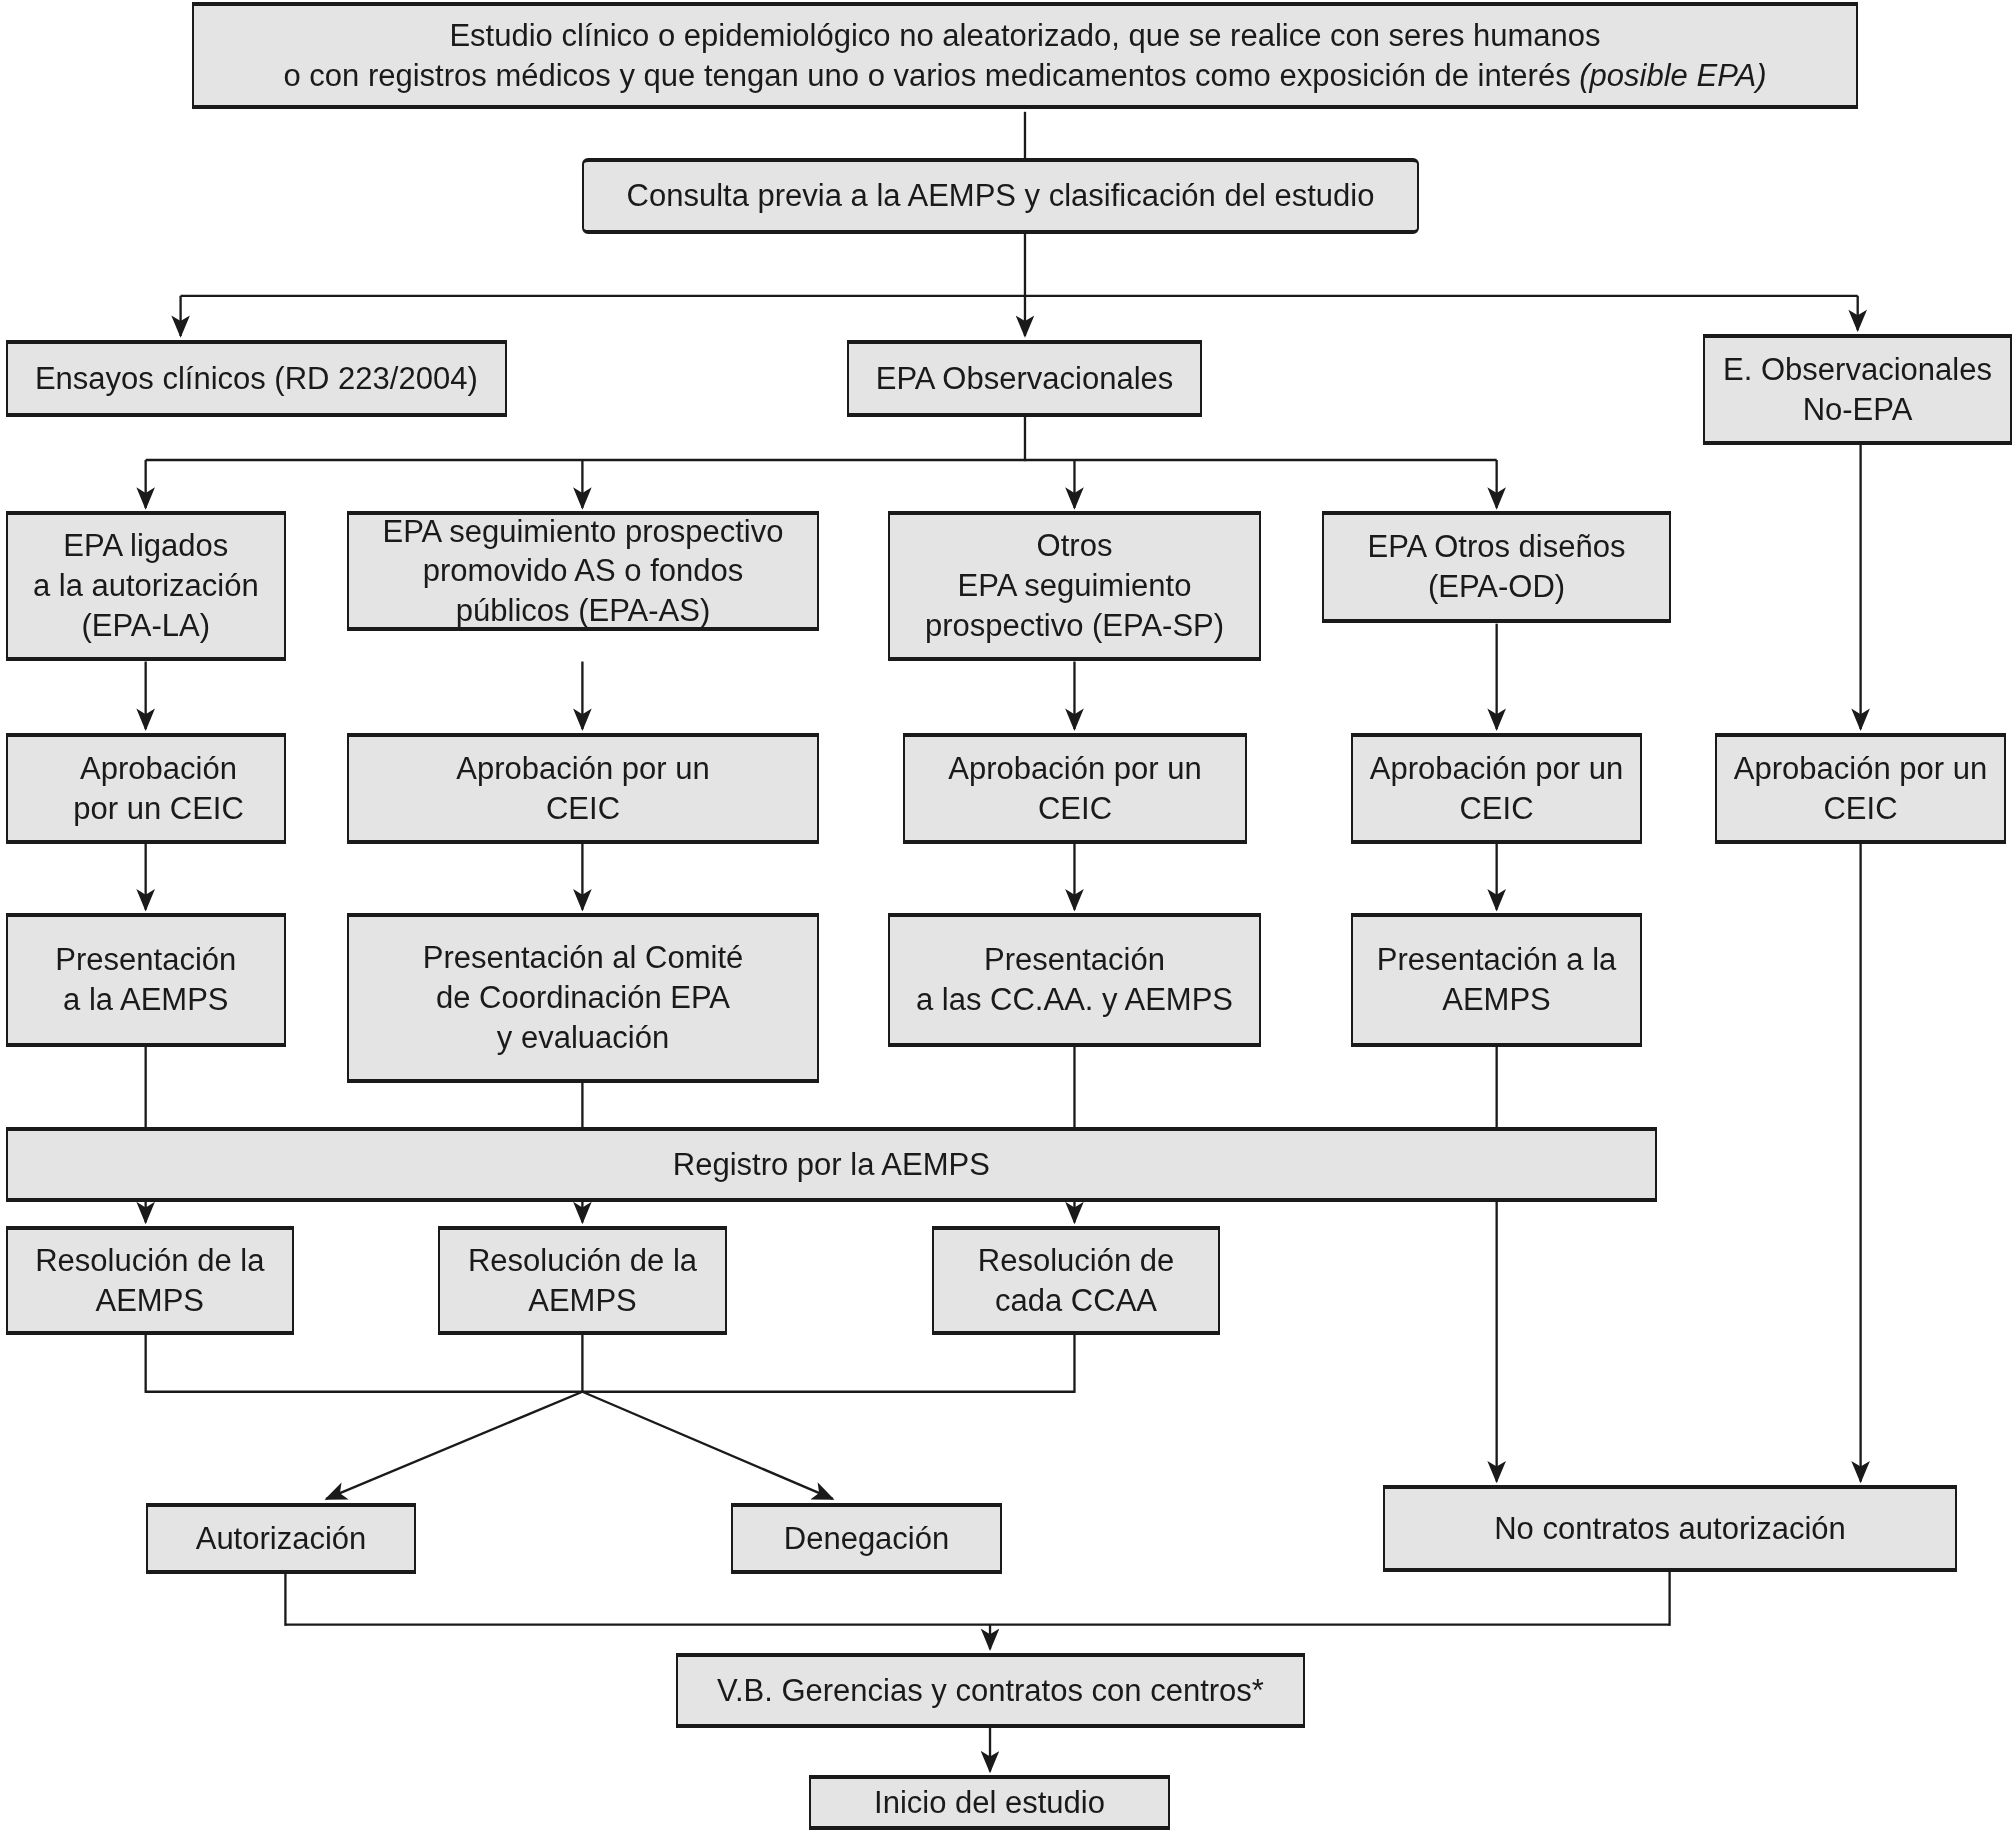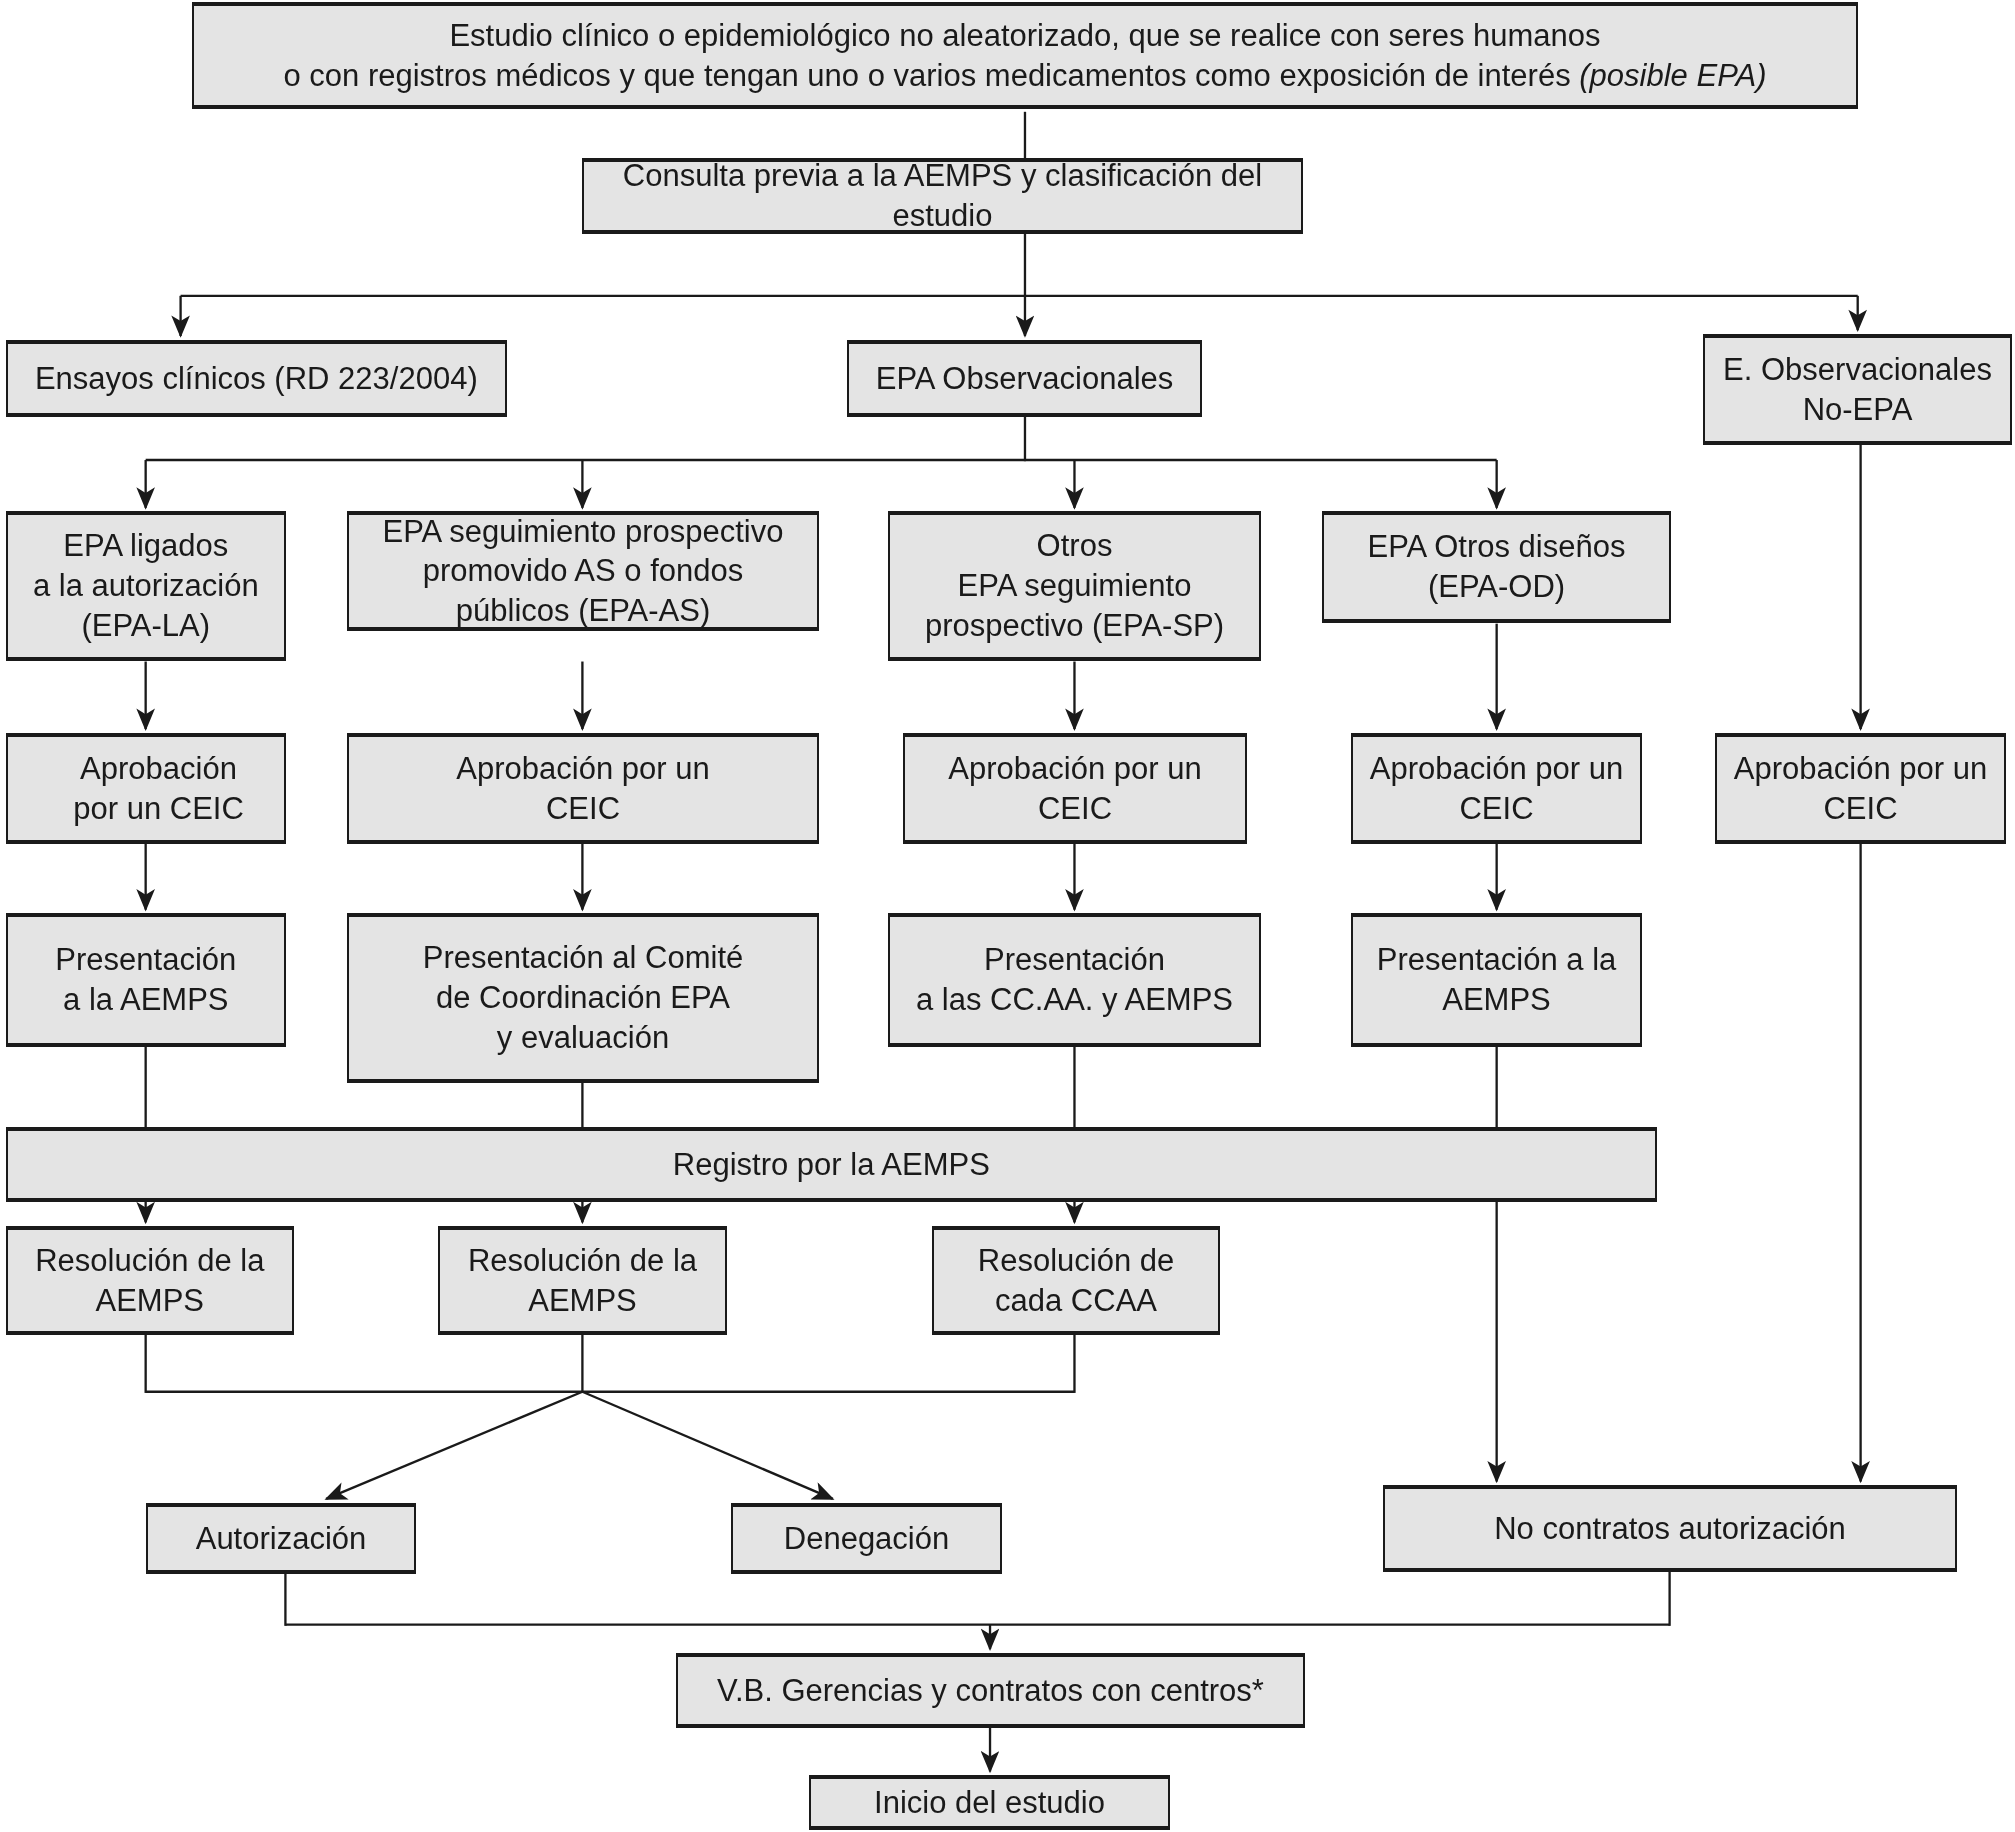--- a/index.html
+++ b/index.html
@@ -35,21 +35,21 @@
     text-align:center;
     white-space:pre-line;
     font-size:31px;
     line-height:1.28;
     z-index:2;
     padding:0 10.5px;
   }
   .node em{font-style:italic;}
   
   #n-start       {left:192px;  top:2px;    width:1666px; height:107px;}
-  #n-consulta    {left:582px; top:158px;  width:721px; height:76px;}
+  #n-consulta    {left:582px; top:158px;  width:837px; height:76px;border-radius:6px;}
   #n-ensayos     {left:5.8px;   top:340px;  width:501px;  height:77px;}
   #n-epa-obs     {left:847px; top:340px;  width:355px;  height:77px;}
   #n-no-epa      {left:1703px; top:334px;  width:309px;  height:111px;}
   #n-epa-la      {left:5.8px;   top:511px;  width:280px;  height:150px;}
   #n-epa-as      {left:347px;  top:511px;  width:472px;  height:120px;}
   #n-epa-sp      {left:888px; top:511px;  width:373px;  height:150px;}
   #n-epa-od      {left:1322px; top:511px;  width:349px;  height:112px;}
   #n-ceic1       {left:5.8px;   top:733px; width:280px;  height:111px;padding-left:36px;}
   #n-ceic2       {left:347px;  top:733px; width:472px;  height:111px;}
   #n-ceic3       {left:903px; top:733px; width:344px;  height:111px;}

